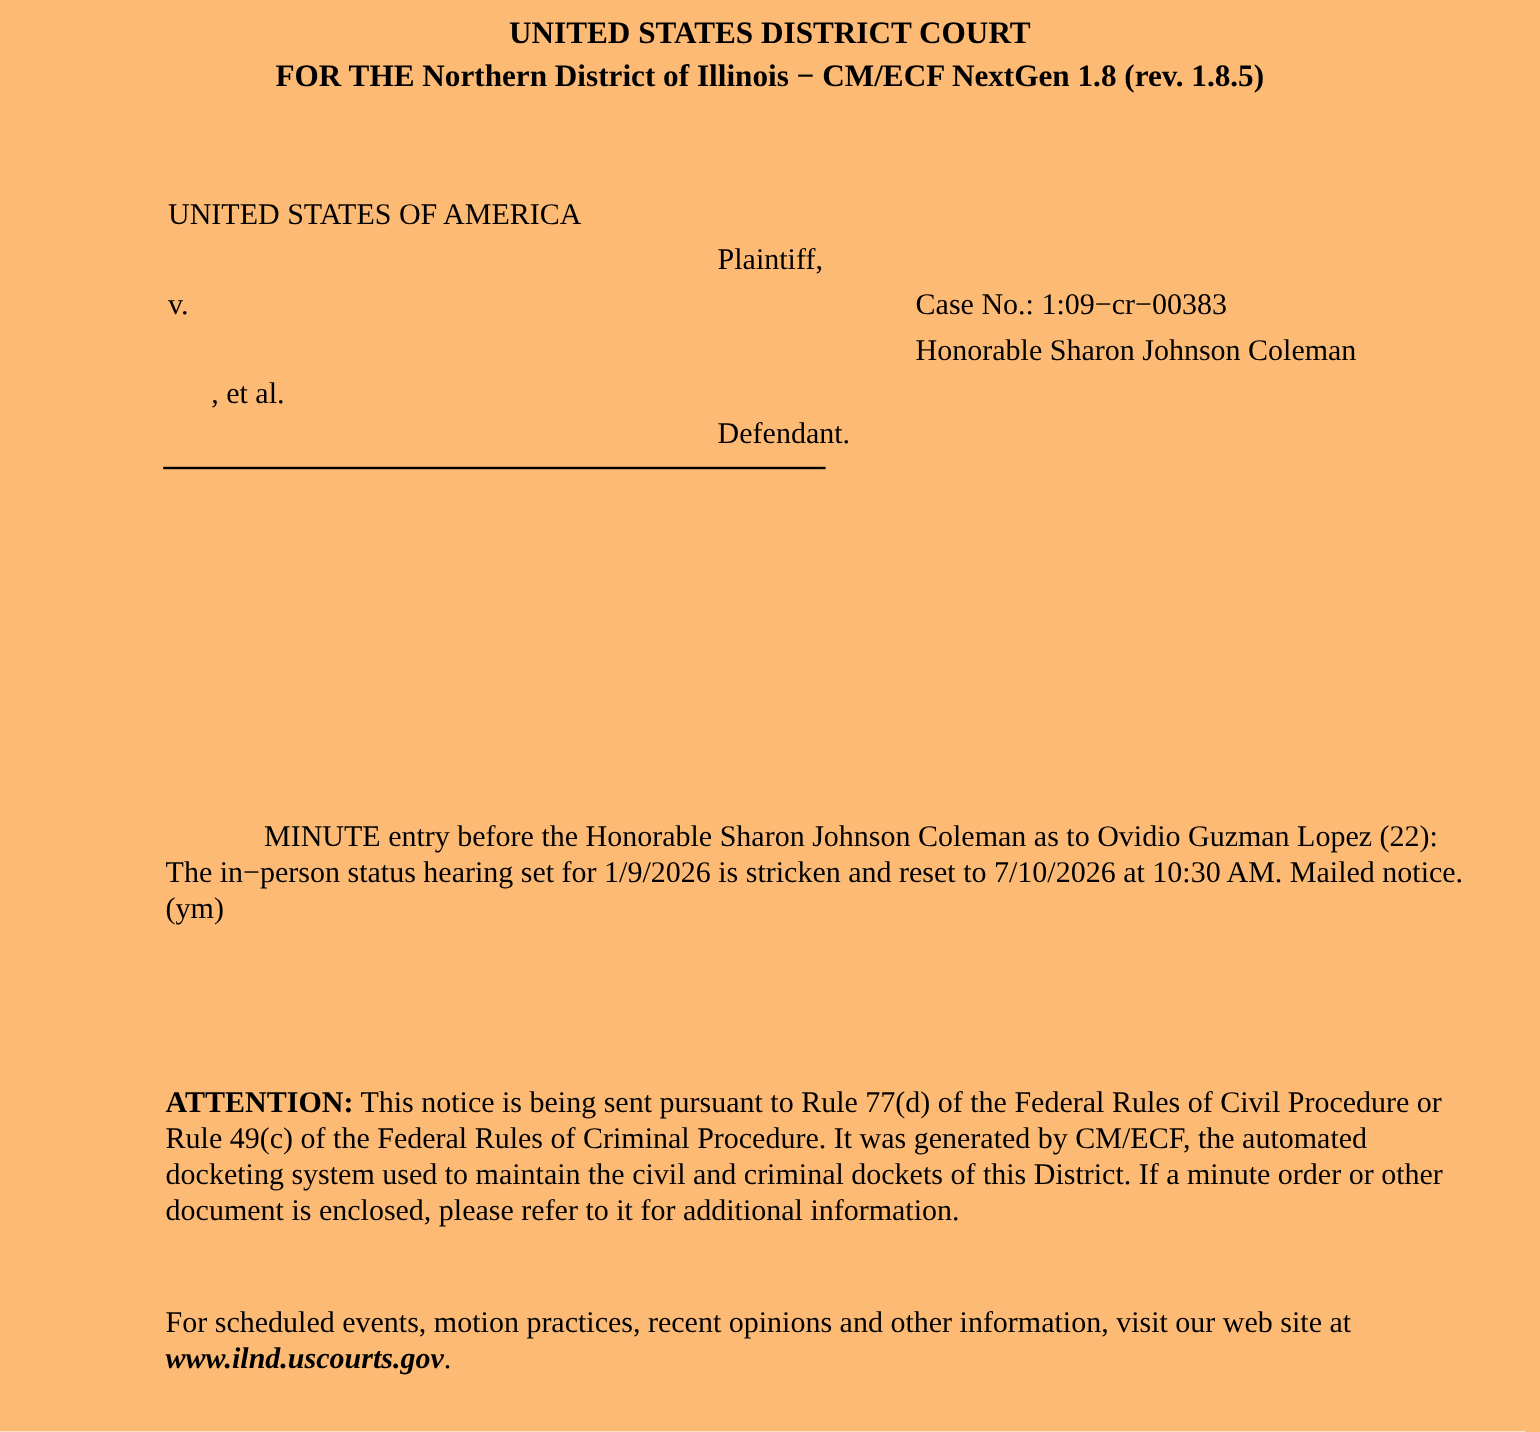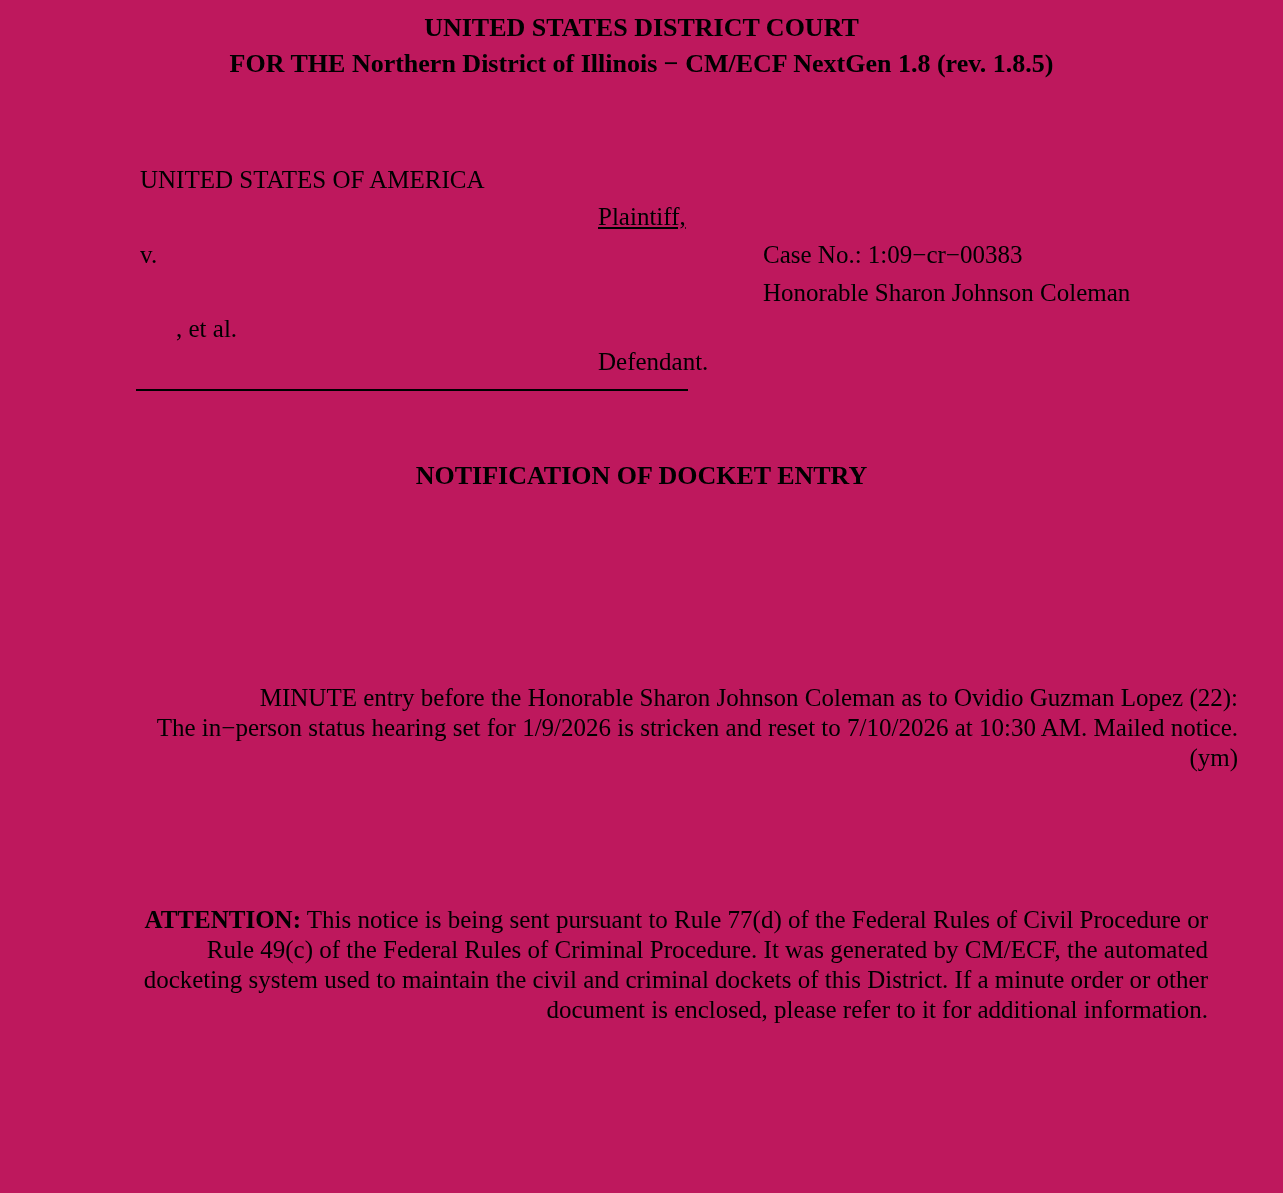--- a/index.html
+++ b/index.html
@@ -1,43 +1,43 @@
 <!DOCTYPE html>
 <html><head>
 <meta charset="utf-8">
 <style>
   * { margin: 0; padding: 0; box-sizing: border-box; }
   html, body { background: #ffffff; }
   .page {
     position: relative;
     width: 1283px;
     height: 1193px;
-    background: #be185d;
+    background: #fdba74;
     color: #000000;
     font-family: "Liberation Serif", "DejaVu Serif", serif;
     font-size: 25px;
     overflow: hidden;
   }
-  .abs { position: absolute; text-align: right; }
+  .abs { position: absolute; }
 
   
   .court-header {
     position: absolute;
     top: 10px;
     left: 0;
     width: 100%;
     text-align: center;
     font-weight: bold;
     font-size: 26px;
     line-height: 36px;
   }
 
   
   .cap-plaintiff-name { left: 140px; top: 166px; }
-  .cap-plaintiff-role { left: 598px; top: 203px; text-decoration: underline; }
+  .cap-plaintiff-role { left: 598px; top: 203px; }
   .cap-versus         { left: 140px; top: 241px; }
   .cap-case-number    { left: 763px; top: 241px; }
   .cap-judge          { left: 763px; top: 279px; }
   .cap-defendant-name { left: 140px; top: 315px; margin-left: 36px; }
   .cap-defendant-role { left: 598px; top: 348px; }
   .cap-rule {
     left: 136px;
     top: 389px;
     width: 552px;
     border-top: 2px solid #000000;
@@ -82,21 +82,21 @@
     <div class="abs cap-plaintiff-name">UNITED STATES OF AMERICA</div>
     <div class="abs cap-plaintiff-role">Plaintiff,</div>
     <div class="abs cap-versus">v.</div>
     <div class="abs cap-case-number">Case No.: 1:09−cr−00383</div>
     <div class="abs cap-judge">Honorable Sharon Johnson Coleman</div>
     <div class="abs cap-defendant-name">, et al.</div>
     <div class="abs cap-defendant-role">Defendant.</div>
     <div class="abs cap-rule"></div>
   </div>
 
-  <div class="notice-title">NOTIFICATION OF DOCKET ENTRY</div>
 
 
   <p class="abs para minute-entry">MINUTE entry before the Honorable Sharon Johnson Coleman as to Ovidio Guzman Lopez (22): The in−person status hearing set for 1/9/2026 is stricken and reset to 7/10/2026 at 10:30 AM. Mailed notice. (ym)</p>
 
   <p class="abs para attention-para"><span class="attention-label">ATTENTION:</span><span> This notice is being sent pursuant to Rule 77(d) of the Federal Rules of Civil Procedure or Rule 49(c) of the Federal Rules of Criminal Procedure. It was generated by CM/ECF, the automated docketing system used to maintain the civil and criminal dockets of this District. If a minute order or other document is enclosed, please refer to it for additional information.</span></p>
 
+  <p class="abs para website-para"><span>For scheduled events, motion practices, recent opinions and other information, visit our web site at </span><span class="site-link">www.ilnd.uscourts.gov</span><span>.</span></p>
 
 </div>
 
 </body></html>

